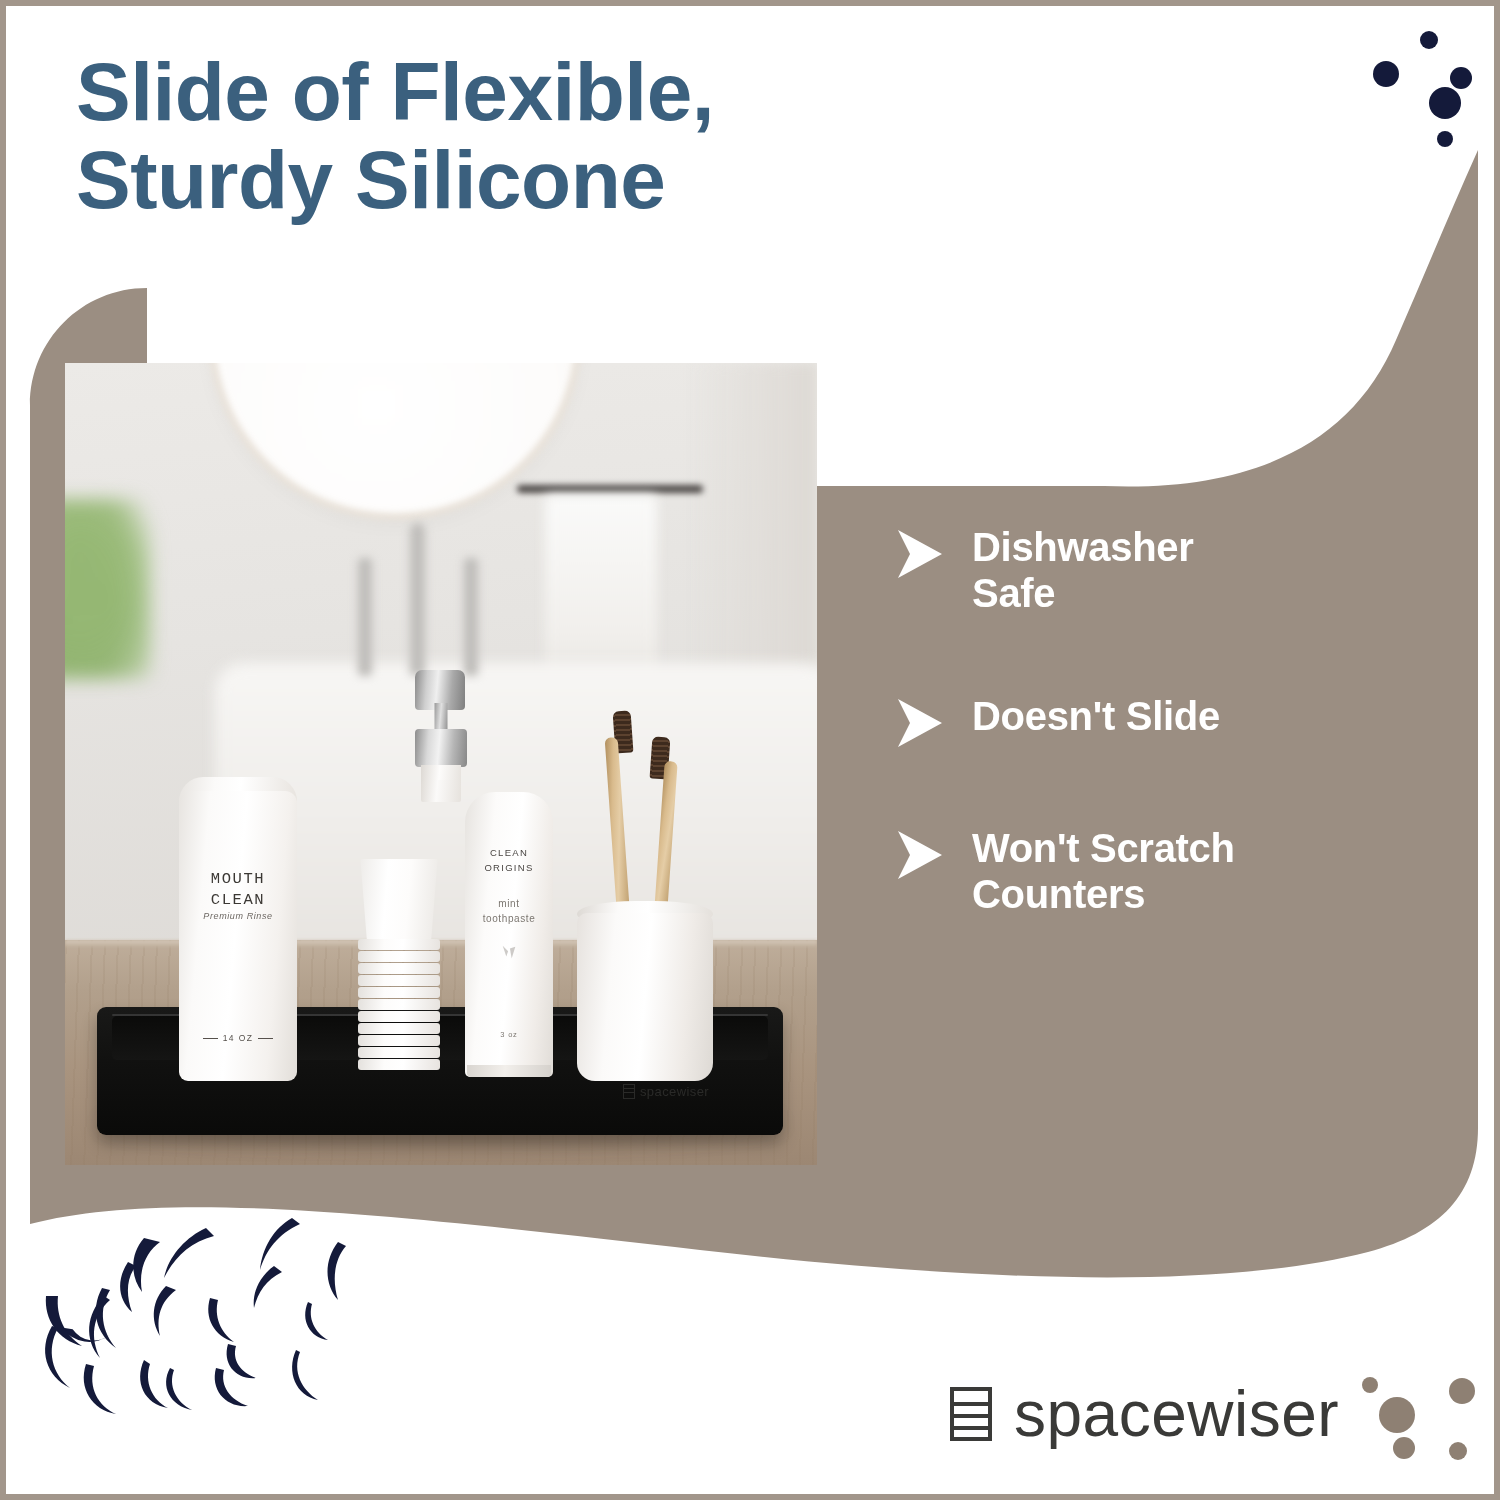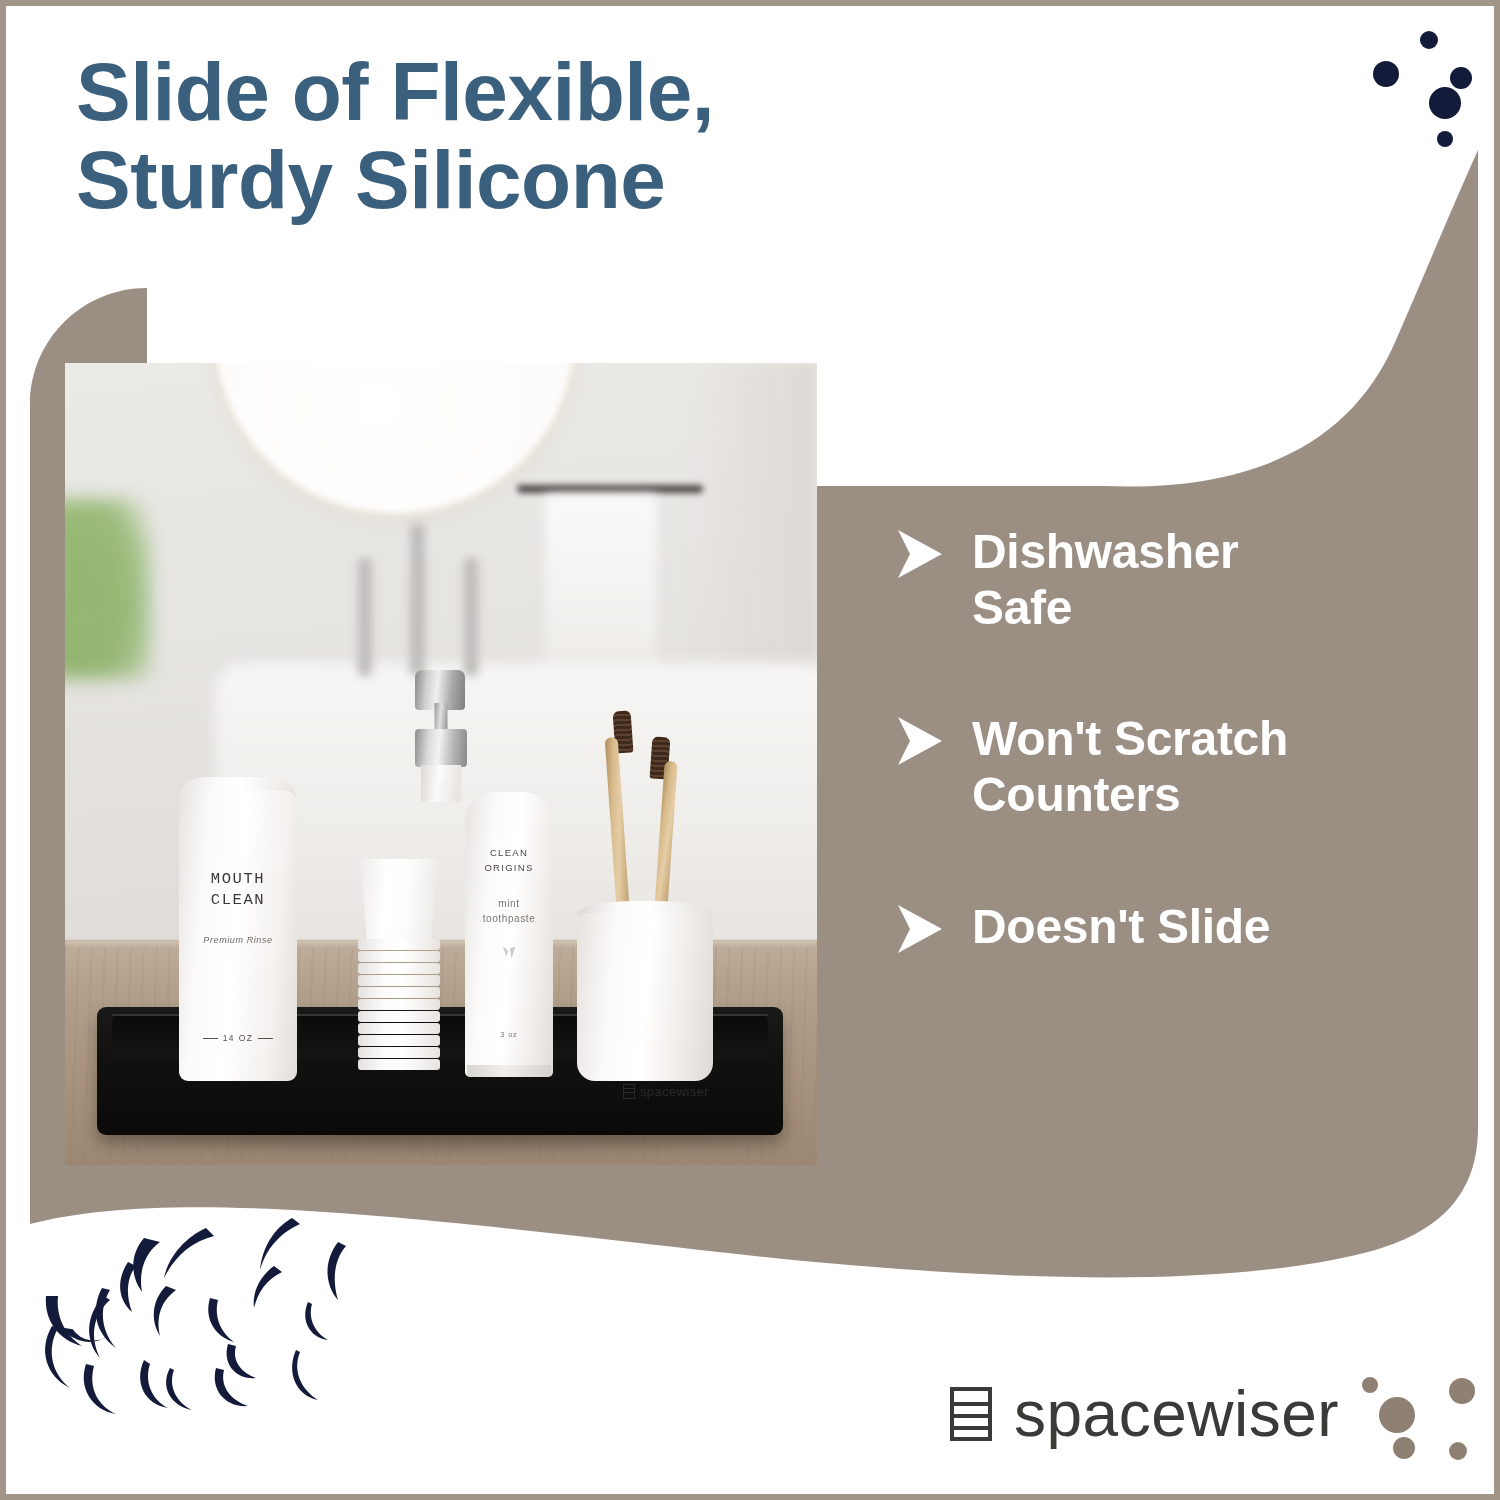--- a/index.html
+++ b/index.html
@@ -241,21 +241,21 @@
     background: #3f3f3f;
     border-radius: 3px;
   }
   .label-text {
     position: absolute;
     left: 0; right: 0;
     text-align: center;
     color: #3b3834;
   }
   .mw-title { top: 78px; font-size: 15.5px; letter-spacing: 1.6px; line-height: 1.35; font-family: Liberation Mono, monospace; }
-  .mw-sub   { top: 120px; font-size: 9px; font-style: italic; letter-spacing: 0.6px; color: #6d6863; margin-top: 24px; }
+  .mw-sub   { top: 120px; font-size: 9px; font-style: italic; letter-spacing: 0.6px; color: #6d6863; }
   .mw-oz    { bottom: 38px; font-size: 8.5px; letter-spacing: 1.4px; color: #56514c; }
   .mw-oz .dash { display: inline-block; width: 15px; height: 1px; background: #56514c; vertical-align: middle; margin: 0 5px; }
 
   
   .cups {
     position: absolute;
     left: 285px; bottom: 88px;
     width: 98px; height: 218px;
   }
   .cup-top {
@@ -372,21 +372,21 @@
   .benefit:last-child { margin-bottom: 0; }
   .benefit-arrow {
     flex: 0 0 auto;
     width: 48px;
     height: 52px;
     margin-right: 28px;
     margin-top: 4px;
   }
   .benefit-label {
     color: #ffffff;
-    font-size: 48px;
+    font-size: 40px;
     font-weight: bold;
     line-height: 1.16;
     letter-spacing: -0.3px;
     white-space: pre-line;
   }
 
   
   #brand-logo {
     position: absolute;
     left: 950px;
@@ -605,29 +605,29 @@
         <path d="M2 2 L46 26 L2 50 L14 26 Z" fill="#ffffff"></path>
       </svg>
       <div class="benefit-label">Dishwasher
 Safe</div>
     </div>
 
     <div class="benefit">
       <svg class="benefit-arrow" viewBox="0 0 48 52" aria-hidden="true">
         <path d="M2 2 L46 26 L2 50 L14 26 Z" fill="#ffffff"></path>
       </svg>
-      <div class="benefit-label">Won't Scratch
-Counters</div>
+      <div class="benefit-label">Doesn't Slide</div>
     </div>
 
     <div class="benefit">
       <svg class="benefit-arrow" viewBox="0 0 48 52" aria-hidden="true">
         <path d="M2 2 L46 26 L2 50 L14 26 Z" fill="#ffffff"></path>
       </svg>
-      <div class="benefit-label">Doesn't Slide</div>
+      <div class="benefit-label">Won't Scratch
+Counters</div>
     </div>
 
   </div>
 
   <svg class="deco" style="left:38px; top:1218px; width:340px; height:230px;" viewBox="0 0 340 230" aria-hidden="true">
     <g fill="#141a3a">
       <path d="M30 96 a34 34 0 0 0 36 34 a26 26 0 0 1 -28 -26 Z" transform="rotate(-35 48 113)"></path>
       <path d="M8 78 C6 102 20 122 44 128 C26 116 18 98 20 78 Z"></path>
       <path d="M106 20 C92 36 92 58 104 74 C100 52 108 34 122 24 Z"></path>
       <path d="M168 10 C146 20 130 40 126 60 C136 40 152 24 176 18 Z"></path>

